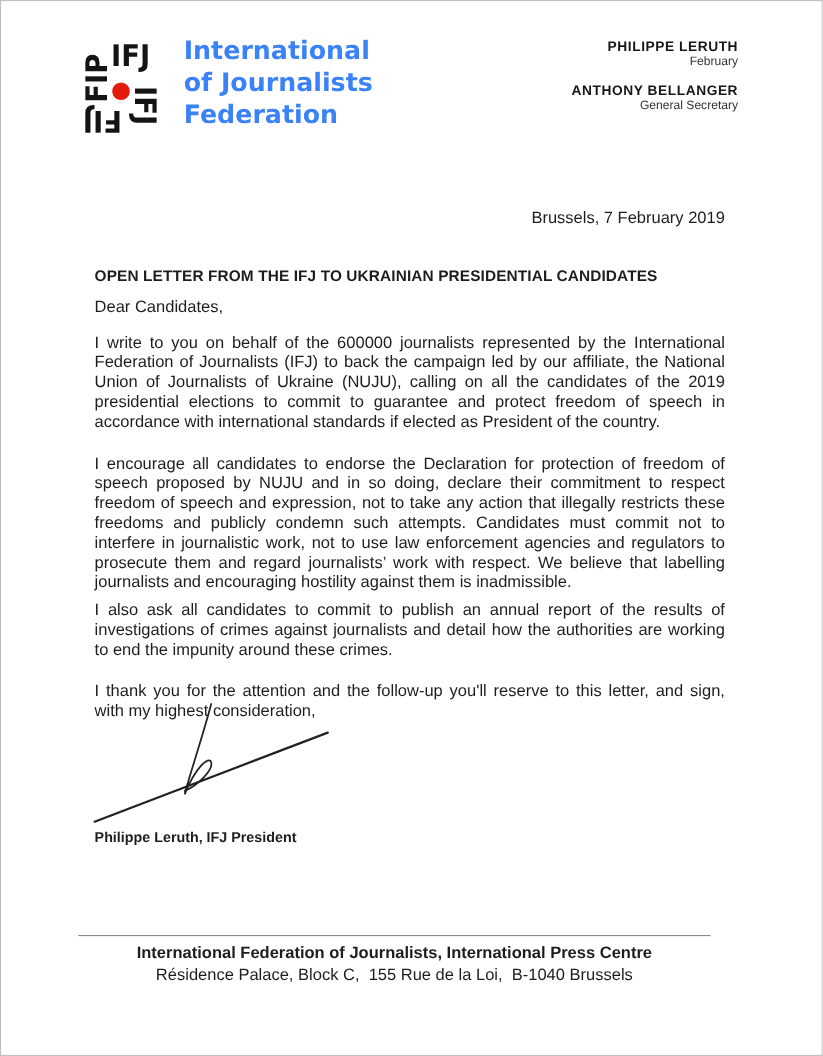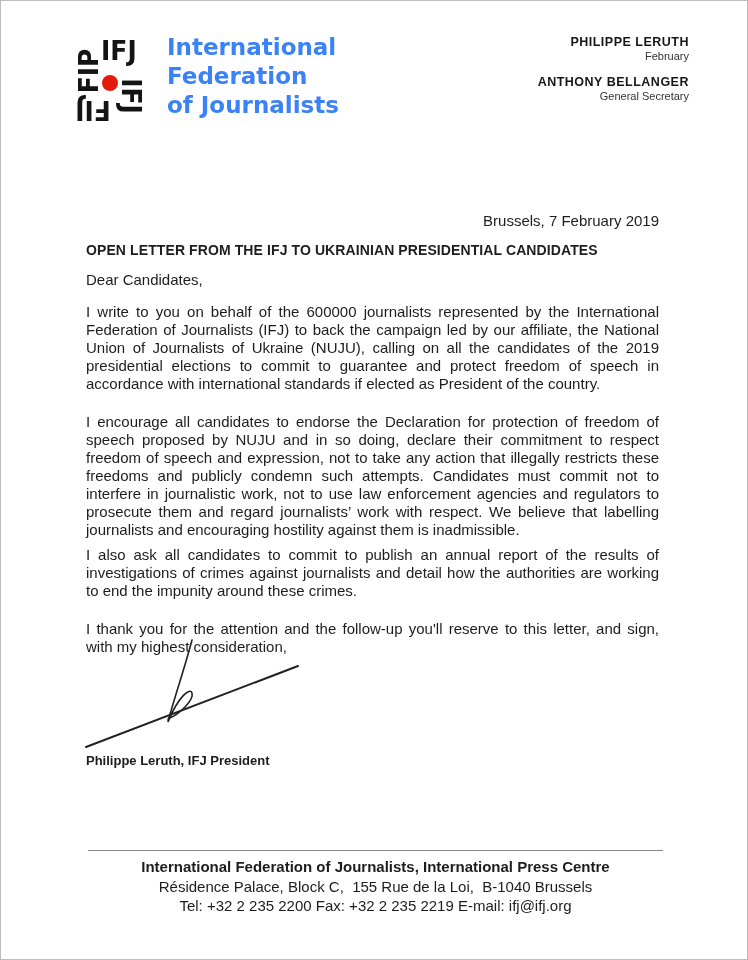--- a/index.html
+++ b/index.html
@@ -28,29 +28,29 @@
     border-radius:50%; background:#e41a0c;
   }
 
   .brand { position:absolute; left:166px; top:32px; }
   .brand div {
     font-family:"DejaVu Sans", sans-serif;
     font-weight:bold; font-size:23px; line-height:29px;
     color:#3b82f6; transform-origin:left center;
   }
 
-  .officials { position:absolute; right:58px; top:34px; text-align:right; }
+  .officials { position:absolute; right:76px; top:34px; text-align:right; }
   .official { margin-bottom:13px; }
   .off-name  { font-weight:bold; font-size:12.5px; letter-spacing:0.5px; color:#161616; }
   .off-title { font-size:11px; color:#333333; margin-top:1px; }
 
   
   .dateline {
     position:absolute; left:85px; top:189px; width:573px;
-    text-align:right; font-size:15px;margin-top:22px;
+    text-align:right; font-size:15px;
   }
   .subject {
     position:absolute; left:85px; top:241px; width:600px;
     font-weight:bold; font-size:14px; letter-spacing:0.1px;
   }
   .salutation { position:absolute; left:85px; top:270px; font-size:15px; }
 
   .para {
     position:absolute; left:85px; width:573px;
     font-size:15px; line-height:18px; text-align:justify;
@@ -61,42 +61,42 @@
   .para.p4 { top:619px; }
 
   
   .sig { position:absolute; left:75px; top:636px; }
   .signer {
     position:absolute; left:85px; top:752px;
     font-weight:bold; font-size:13px;
   }
 
   
-  .footer { position:absolute; left:87px; top:849px; width:575px; text-align:center; }
+  .footer { position:absolute; left:70px; top:849px; width:575px; text-align:center; }
   .footer-rule { border:none; border-top:1px solid #8a8a8a; margin:0 0 6px 0; }
   .footer-line { font-size:15px; line-height:19.5px; white-space:pre-wrap; }
   .footer-line.bold { font-weight:bold; }
 </style>
 </head>
 <body>
 
 <div class="page">
 
   <div class="logo">
     <span class="acr-left">FIP</span>
     <span class="acr-top">IFJ</span>
     <span class="acr-right">IFJ</span>
     <span class="acr-bottom">FIJ</span>
     <div class="dot"></div>
   </div>
 
   <div class="brand">
     <div>International</div>
+    <div>of Journalists</div>
     <div>Federation</div>
-    <div>of Journalists</div>
   </div>
 
   <div class="officials">
     <div class="official">
       <div class="off-name">PHILIPPE LERUTH</div>
       <div class="off-title">February</div>
     </div>
     <div class="official">
       <div class="off-name">ANTHONY BELLANGER</div>
       <div class="off-title">General Secretary</div>
@@ -119,16 +119,15 @@
     <path d="M 116 3 C 110 26, 102 50, 95 74 C 93 80, 92 84, 92 85
              C 102 60, 114 50, 116 56 C 118 63, 104 77, 92 82" stroke="#222222" stroke-width="1.6" stroke-linecap="round"></path>
   </svg>
 
   <div class="signer">Philippe Leruth, IFJ President</div>
 
   <div class="footer">
     <hr class="footer-rule">
     <div class="footer-line bold">International Federation of Journalists, International Press Centre</div>
     <div class="footer-line">Résidence Palace, Block C,  155 Rue de la Loi,  B-1040 Brussels</div>
-    <div class="footer-line">Tel: +32 2 235 2200 Fax: +32 2 235 2219 E-mail: ifj@ifj.org</div>
   </div>
 
 </div>
 
 </body></html>

